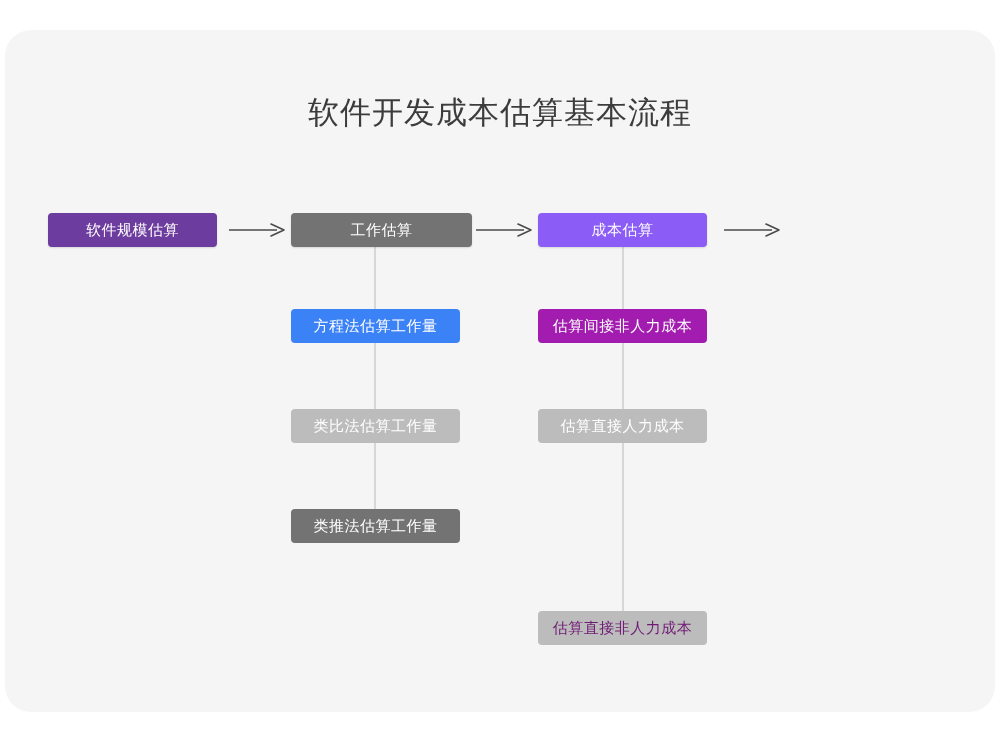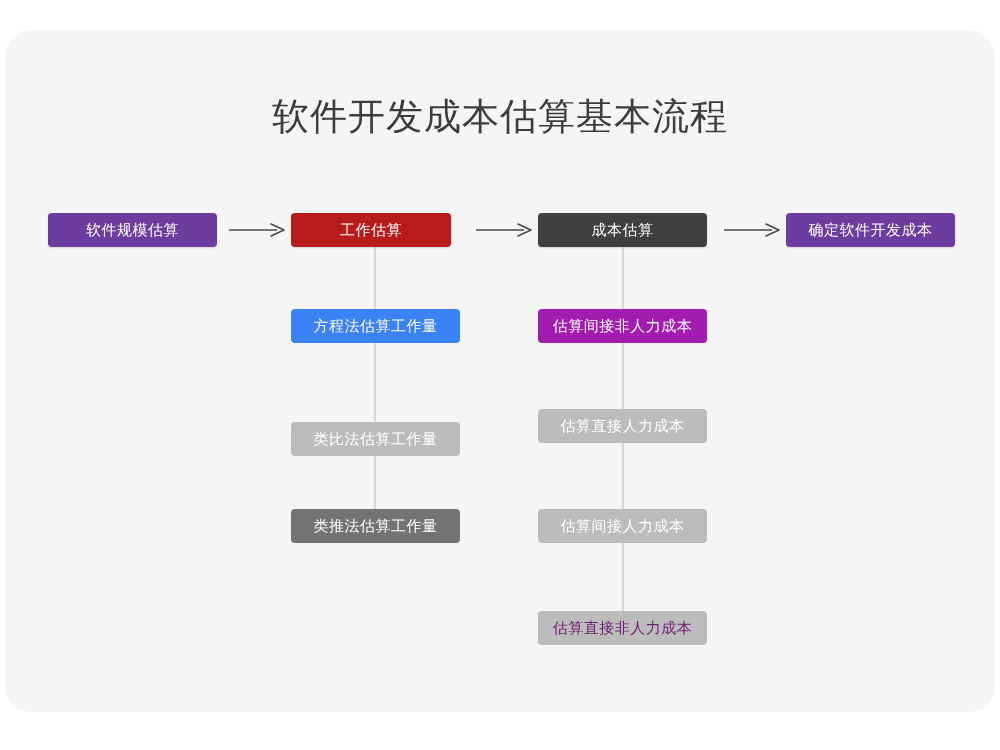--- a/index.html
+++ b/index.html
@@ -26,21 +26,21 @@
     border-radius: 26px;
   }
 
   
   #page-title {
     position: absolute;
     left: 0;
     top: 62px;
     width: 990px;
     text-align: center;
-    font-size: 37px;
+    font-size: 31px;
     font-weight: 400;
     color: #3c3c3c;
     letter-spacing: 1px;
     white-space: nowrap;
   }
 
   
   #flow {
     position: absolute;
     left: 0;
@@ -114,25 +114,23 @@
           <polyline points="44,2 57,8 44,14" fill="none" stroke="#4a4a4a" stroke-width="1.6" stroke-linecap="round" stroke-linejoin="round"></polyline>
         </svg>
       </div>
       <div class="arrow" style="left: 717px; top: 183px; width: 60px;">
         <svg width="60" height="16" viewBox="0 0 60 16">
           <line x1="2" y1="8" x2="50" y2="8" stroke="#4a4a4a" stroke-width="1.6"></line>
           <polyline points="44,2 57,8 44,14" fill="none" stroke="#4a4a4a" stroke-width="1.6" stroke-linecap="round" stroke-linejoin="round"></polyline>
         </svg>
       </div>
       <div class="node primary" style="left: 43px; top: 183px; width: 169px; background: rgb(108, 60, 158); color: rgb(255, 255, 255);"><span>软件规模估算</span></div>
-      <div class="node primary" style="left: 286px; top: 183px; width: 160px; background: #b91c1c; color: rgb(255, 255, 255);"><span>工作估算</span></div>
-      <div class="node primary" style="left: 533px; top: 183px; width: 169px; background: #404040; color: rgb(255, 255, 255);"><span>成本估算</span></div>
-      <div class="node primary" style="left: 781px; top: 183px; width: 169px; background: rgb(108, 60, 158); color: rgb(255, 255, 255);"><span>确定软件开发成本</span></div>
+      <div class="node primary" style="left: 286px; top: 183px; width: 181px; background: #737373; color: rgb(255, 255, 255);"><span>工作估算</span></div>
+      <div class="node primary" style="left: 533px; top: 183px; width: 169px; background: #8b5cf6; color: rgb(255, 255, 255);"><span>成本估算</span></div>
       <div class="node secondary" style="left: 286px; top: 279px; width: 169px; background: #3b82f6; color: rgb(255, 255, 255);"><span>方程法估算工作量</span></div>
-      <div class="node secondary" style="left: 286px; top: 392px; width: 169px; background: rgb(188, 188, 188); color: rgb(255, 255, 255);"><span>类比法估算工作量</span></div>
+      <div class="node secondary" style="left: 286px; top: 379px; width: 169px; background: rgb(188, 188, 188); color: rgb(255, 255, 255);"><span>类比法估算工作量</span></div>
       <div class="node secondary" style="left: 286px; top: 479px; width: 169px; background: #737373; color: rgb(255, 255, 255);"><span>类推法估算工作量</span></div>
       <div class="node secondary" style="left: 533px; top: 279px; width: 169px; background: #a21caf; color: rgb(255, 255, 255);"><span>估算间接非人力成本</span></div>
       <div class="node secondary" style="left: 533px; top: 379px; width: 169px; background: rgb(188, 188, 188); color: rgb(255, 255, 255);"><span>估算直接人力成本</span></div>
-      <div class="node secondary" style="left: 533px; top: 479px; width: 169px; background: rgb(188, 188, 188); color: rgb(255, 255, 255);"><span>估算间接人力成本</span></div>
       <div class="node secondary" style="left: 533px; top: 581px; width: 169px; background: rgb(188, 188, 188); color: #701a75;"><span>估算直接非人力成本</span></div>
     </div>
 
 </div>
 
 </body></html>

